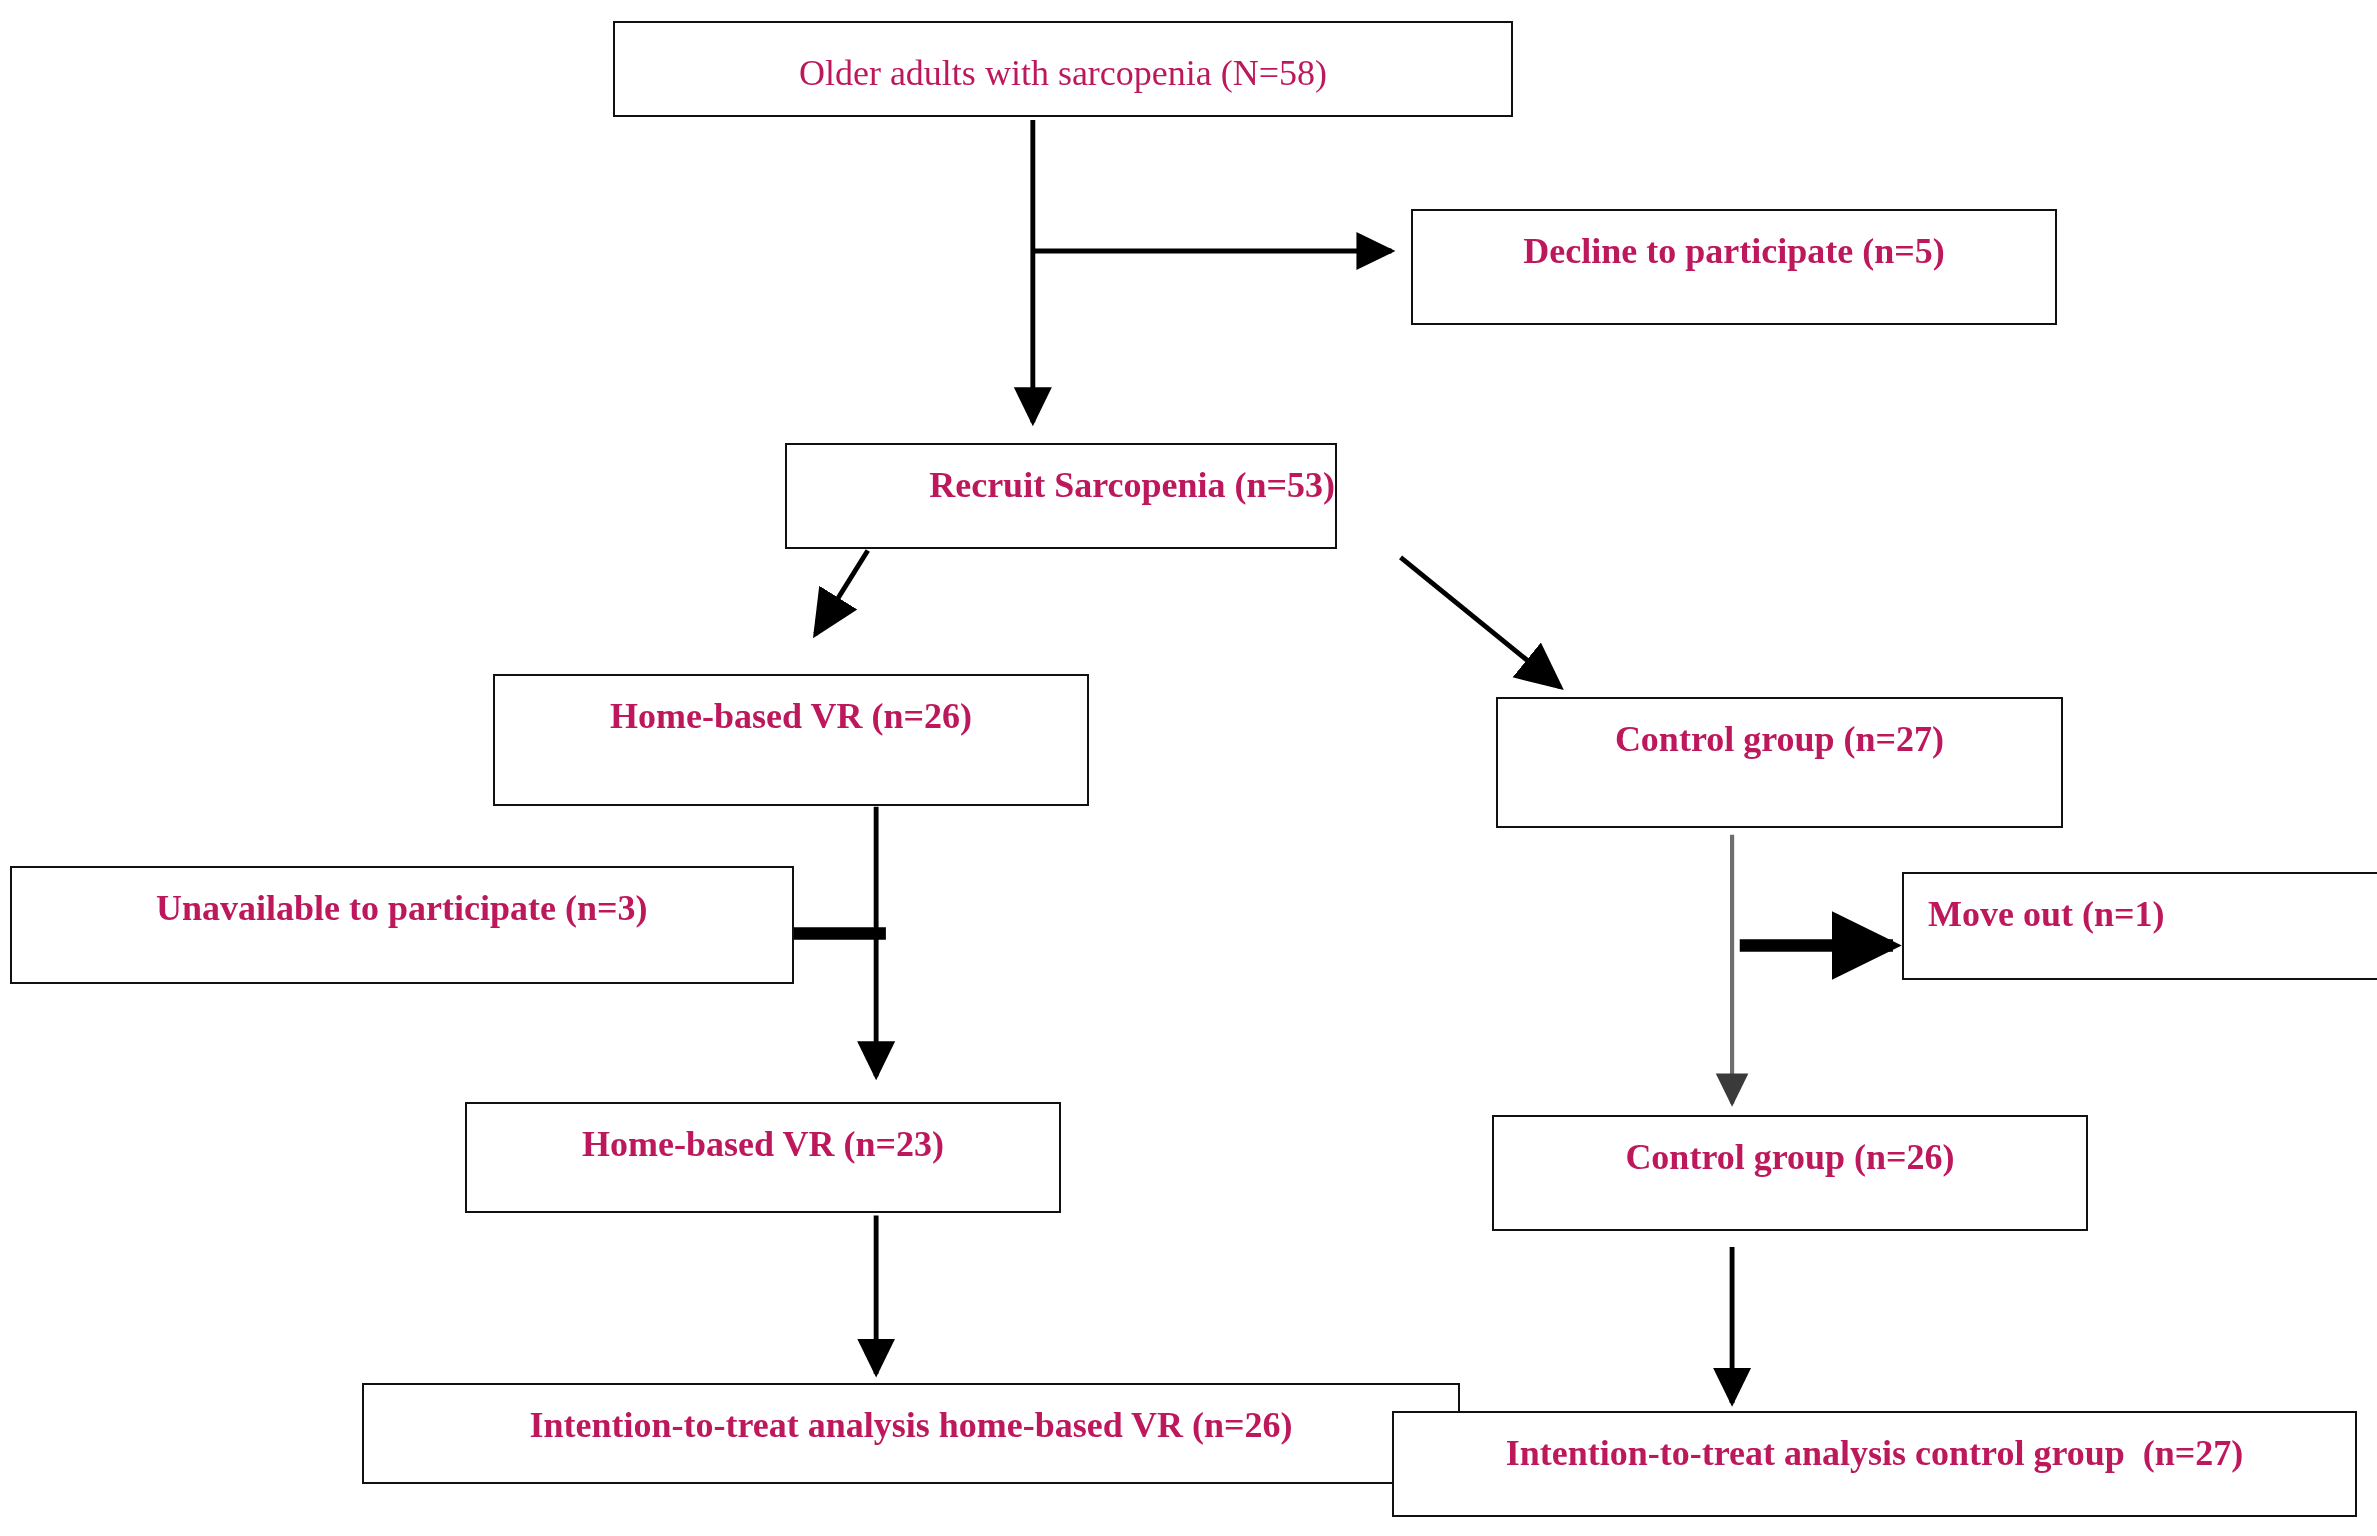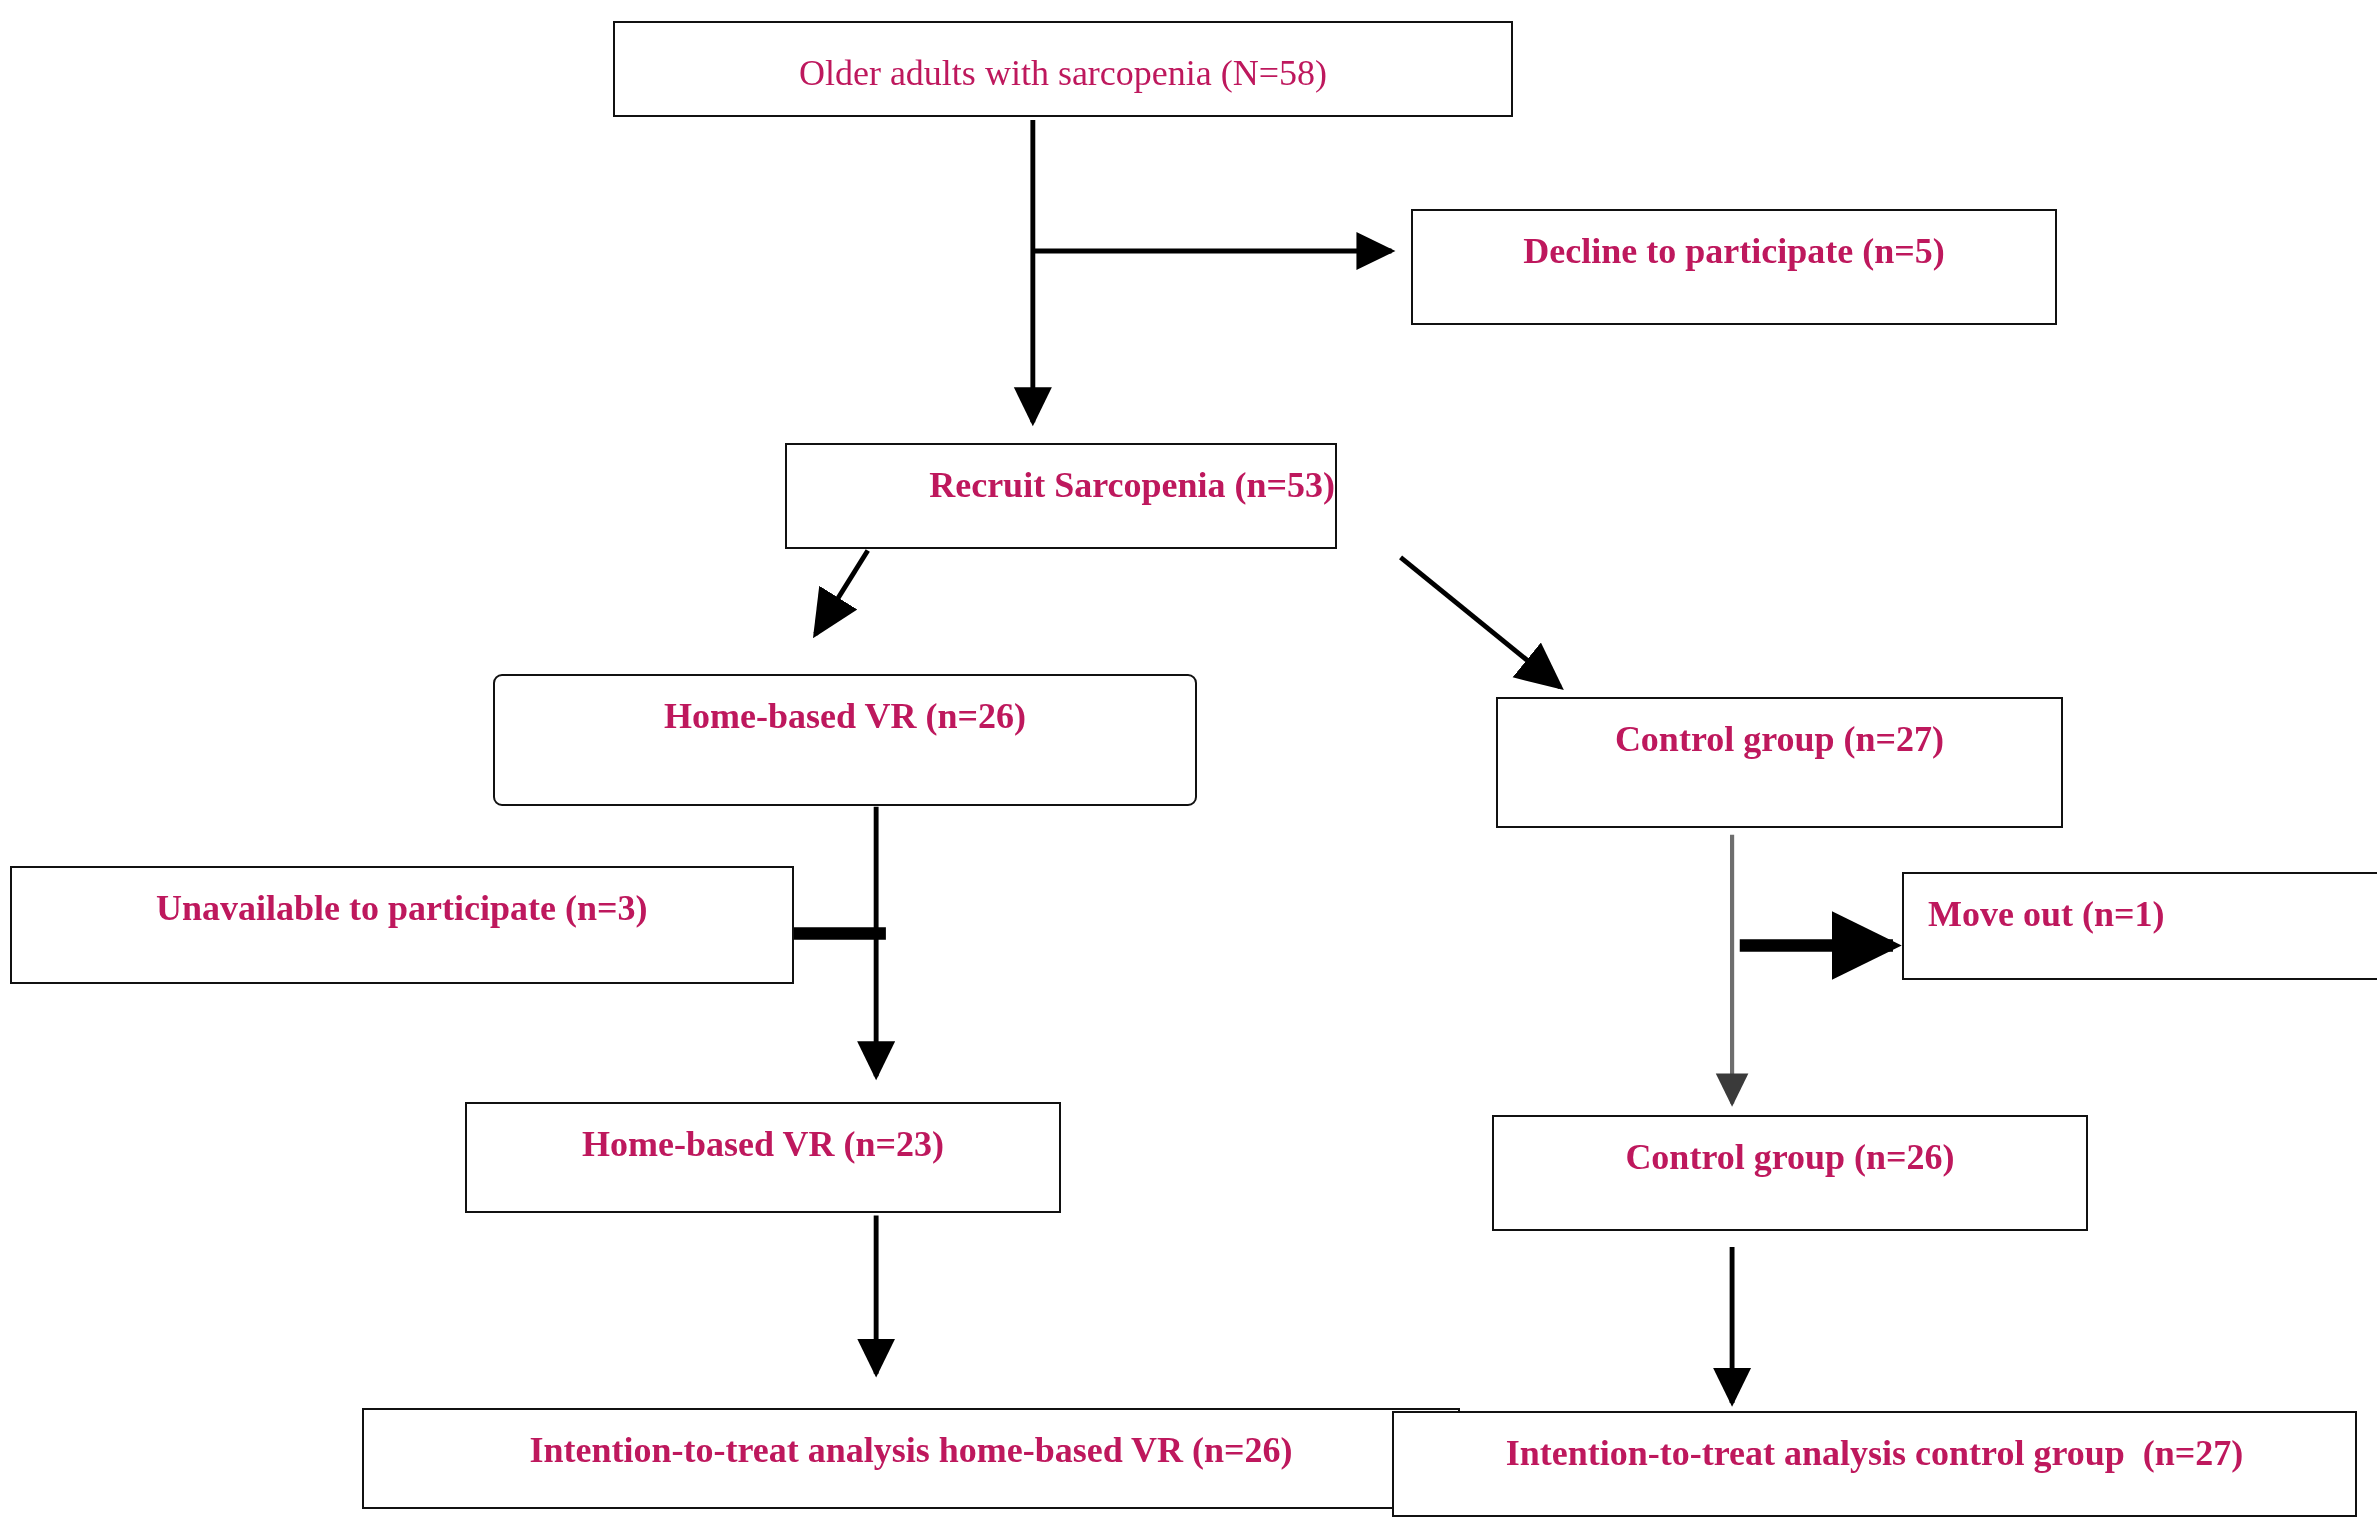--- a/index.html
+++ b/index.html
@@ -94,21 +94,21 @@
   </div>
 
   <div class="node text-top" style="left:1411px; top:209px; width:646px; height:116px;">
     <span class="node-label">Decline to participate (n=5)</span>
   </div>
 
   <div class="node text-top" style="left:785px; top:443px; width:552px; height:106px;justify-content:flex-end;">
     <span class="node-label">Recruit Sarcopenia (n=53)</span>
   </div>
 
-  <div class="node text-top" style="left:493px; top:674px; width:704px; height:132px;border-radius:9px;">
+  <div class="node text-top" style="left:493px; top:674px; width:596px; height:132px;">
     <span class="node-label">Home-based VR (n=26)</span>
   </div>
 
   <div class="node text-top" style="left:1496px; top:697px; width:567px; height:131px;">
     <span class="node-label">Control group (n=27)</span>
   </div>
 
   <div class="node text-top" style="left:9.8px; top:866px; width:784px; height:118px;">
     <span class="node-label">Unavailable to participate (n=3)</span>
   </div>
@@ -118,21 +118,21 @@
   </div>
 
   <div class="node text-top" style="left:465px; top:1102px; width:596px; height:111px;">
     <span class="node-label">Home-based VR (n=23)</span>
   </div>
 
   <div class="node text-top" style="left:1468px; top:1115px; width:596px; height:116px;margin-left:24px;">
     <span class="node-label">Control group (n=26)</span>
   </div>
 
-  <div class="node text-top" style="left:362px; top:1383px; width:1098px; height:101px;margin-top:25px;">
+  <div class="node text-top" style="left:362px; top:1383px; width:1098px; height:101px;">
     <span class="node-label">Intention-to-treat analysis home-based VR (n=26)</span>
   </div>
 
   <div class="node text-top" style="left:1392px; top:1411px; width:965px; height:106px;">
     <span class="node-label">Intention-to-treat analysis control group  (n=27)</span>
   </div>
 
 </div>
 
 

